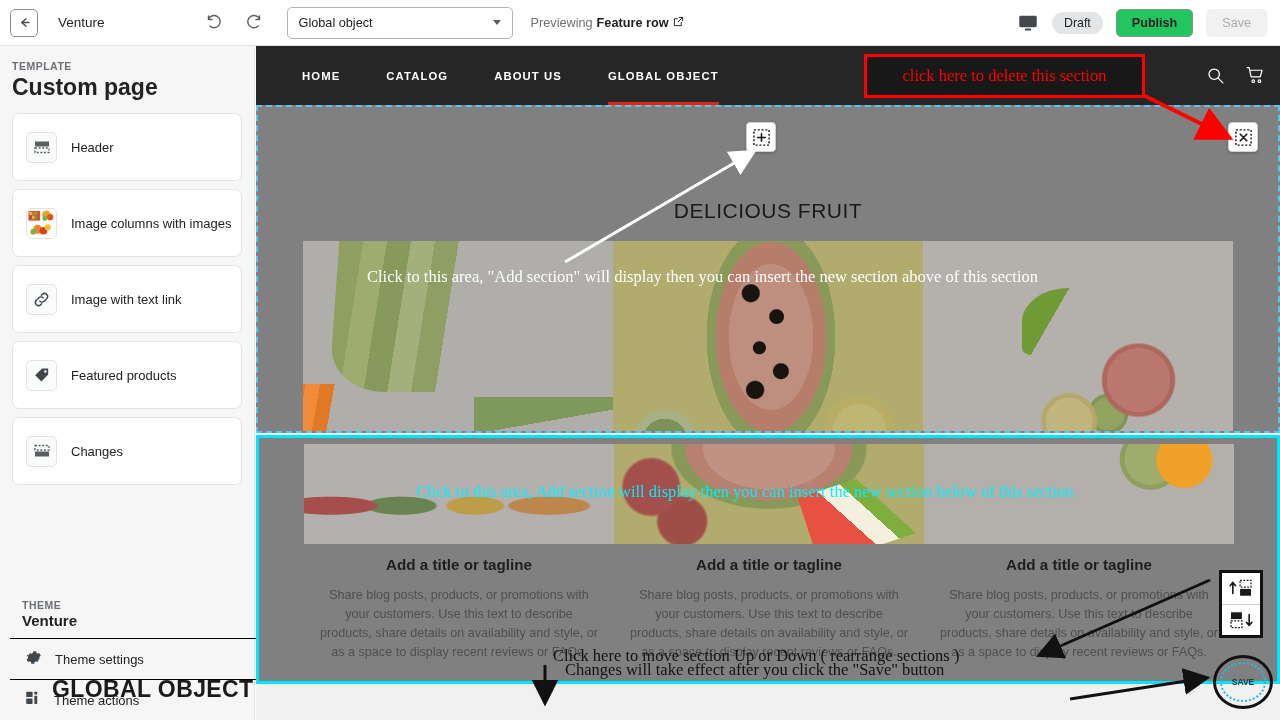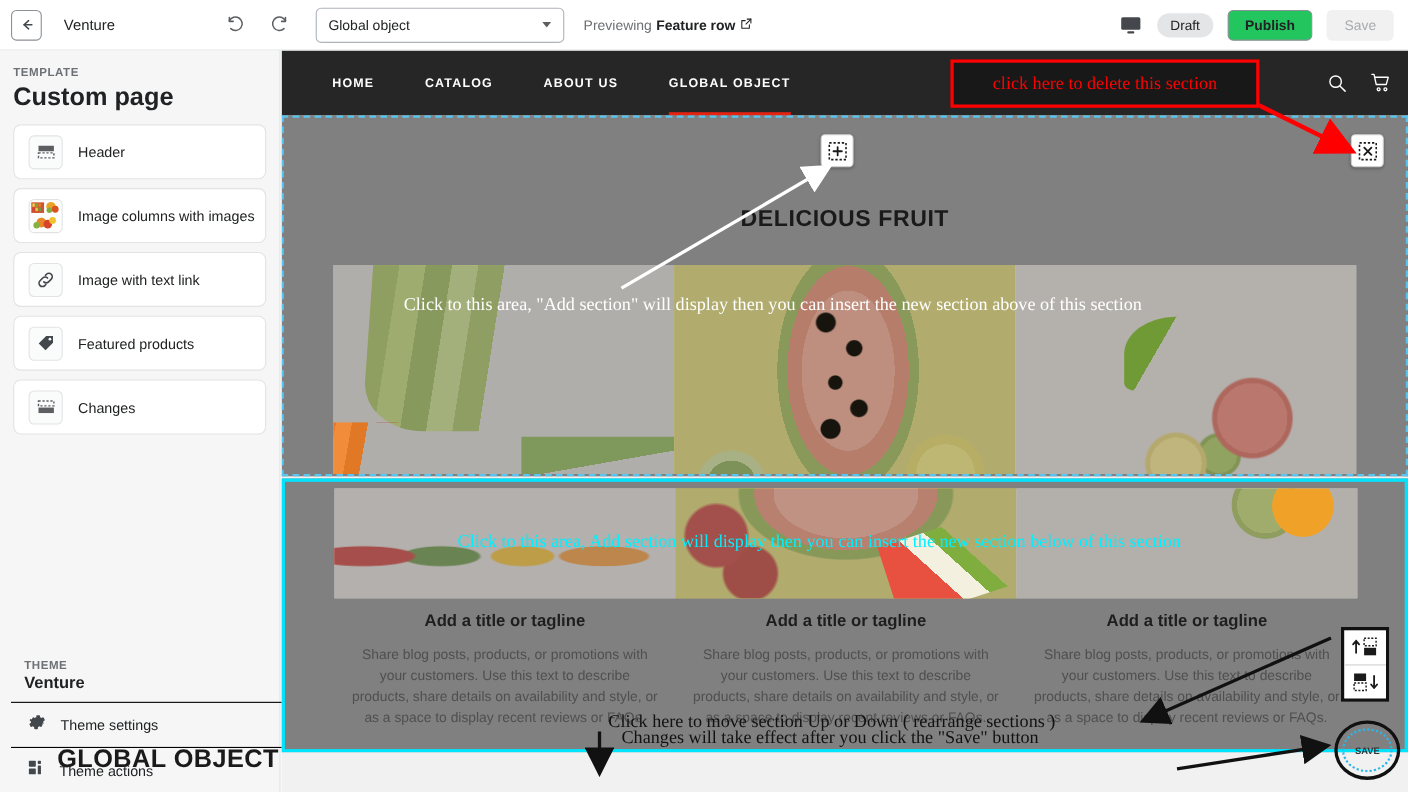--- a/index.html
+++ b/index.html
@@ -70,21 +70,21 @@
   }
   .sb-label {
     font-size: 10.5px; letter-spacing: .5px; color: #6d7175;
     margin: 14px 0 0 12px; font-weight: 600;
   }
   .sb-heading {
     font-size: 23px; font-weight: 700; color: #202223;
     margin: 2px 0 12px 12px;
   }
   .sb-item {
-    margin: 0 12px 8px 12px; height: 50px;
+    margin: 0 12px 8px 12px; height: 68px;
     background: #fff; border: 1px solid #e1e3e5; border-radius: 7px;
     display: flex; align-items: center; padding-left: 13px;
     cursor: pointer;
   }
   .sb-ico {
     width: 31px; height: 31px; border: 1px solid #e1e3e5; border-radius: 5px;
     background: #fafbfb;
     display: flex; align-items: center; justify-content: center;
     flex: none; overflow: hidden;
   }
@@ -135,22 +135,22 @@
   .hdr-ico { color: #fff; cursor: pointer; display: flex; }
 
   
   #sec1 {
     position: absolute; top: 59px; left: 0; width: 1024px; height: 328px;
     background: #808080;
     border: 2px dashed #56c5f0;
     overflow: hidden;
   }
   #sec1 .s-title {
-    position: absolute; top: 80px; left: 0; right: 0; text-align: center;
-    font-size: 21px; font-weight: 700; color: #1a1a1a;
+    position: absolute; top: 92px; left: 0; right: 0; text-align: center;
+    font-size: 21px; font-weight: 400; color: #1a1a1a;
     letter-spacing: .5px;
   }
   .photo-row {
     position: absolute; left: 45px; top: 134px;
     width: 930px; height: 260px;
     display: flex; gap: 0;
   }
   .photo { width: 310px; height: 260px; position: relative; overflow: hidden; }
   .ph-dim { position: absolute; inset: 0; background: rgba(128,128,128,.45); }
 

